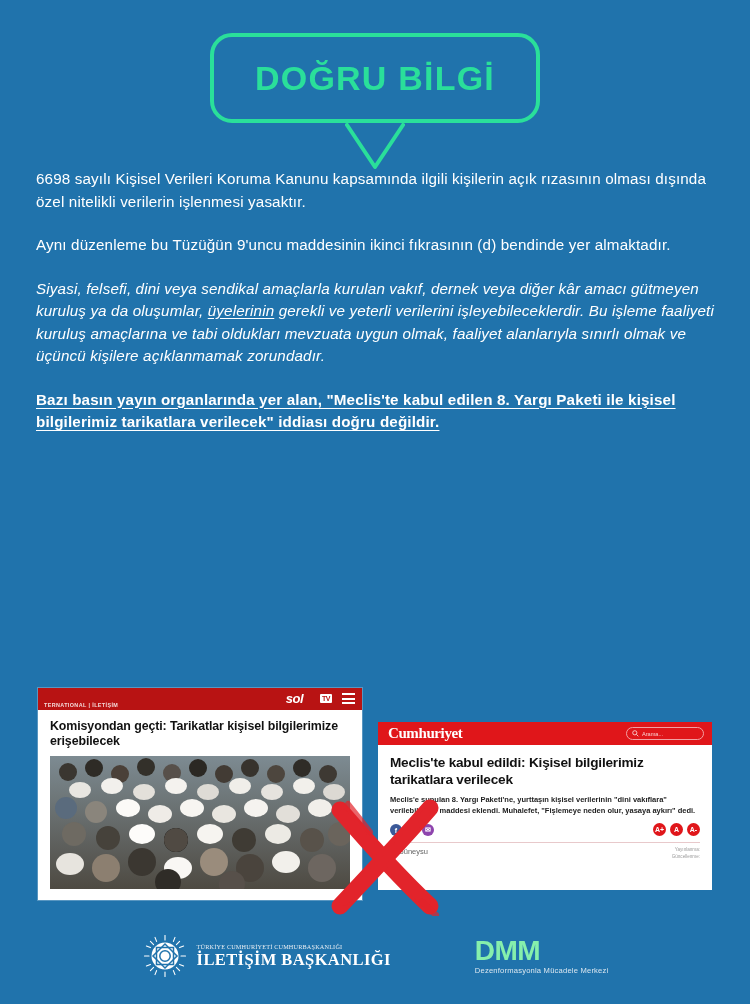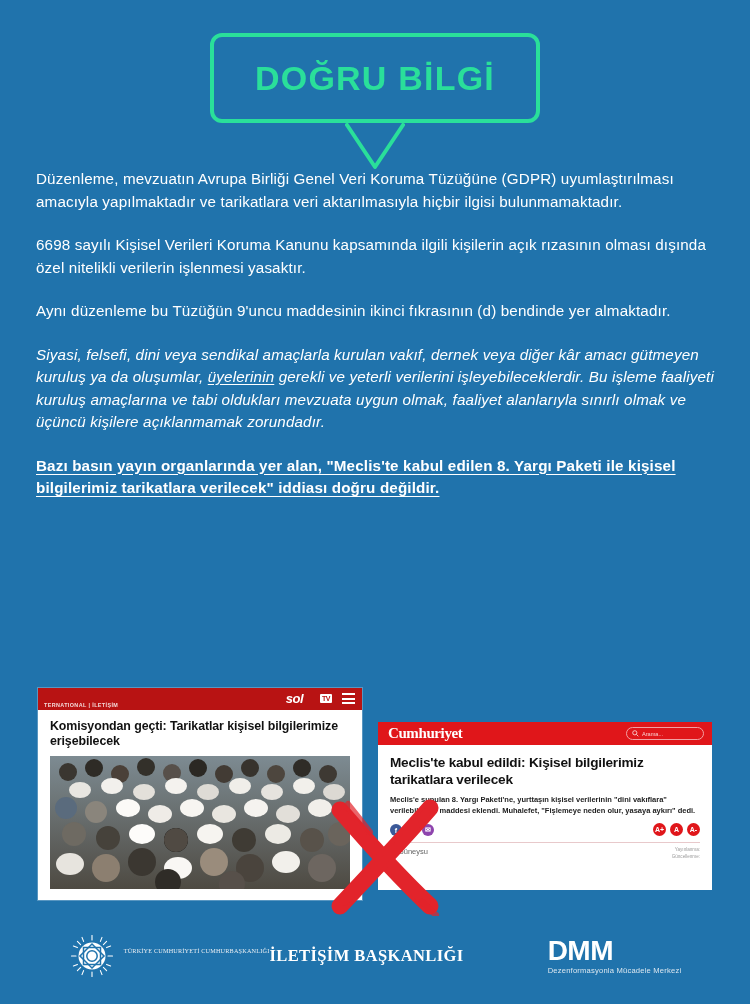--- a/index.html
+++ b/index.html
@@ -14,21 +14,21 @@
 
   
   .bubble-wrap{
     position:absolute;left:0;top:33px;width:750px;
     display:flex;justify-content:center;
   }
   .bubble{
     position:relative;
     width:330px;height:90px;
     border:4px solid #2adf9a;
-    border-radius:12px;
+    border-radius:22px;
     display:flex;align-items:center;justify-content:center;
     box-sizing:border-box;
   }
   .bubble-label{
     color:#2adf9a;
     font-size:34px;
     font-weight:bold;
     letter-spacing:1.2px;
     white-space:nowrap;
   }
@@ -174,32 +174,32 @@
     position:absolute;left:326px;top:798px;
     width:120px;height:118px;pointer-events:none;
   }
 
   
   .footer{
     position:absolute;left:0;top:925px;width:750px;height:62px;
     display:flex;align-items:center;justify-content:center;gap:84px;
   }
   .gov{display:flex;align-items:center;gap:9px;}
-  .gov-text{display:flex;line-height:1;}
+  .gov-text{display:flex;flex-direction:column;line-height:1;}
   .gov-top{
     color:#e9eef3;font-size:6.2px;letter-spacing:.2px;
     font-family:"Liberation Serif", serif;margin-bottom:2px;
   }
   .gov-main{
     color:#ffffff;font-size:16.5px;font-weight:bold;
     letter-spacing:.4px;font-family:"Liberation Serif", serif;
   }
   .dmm{display:flex;flex-direction:column;align-items:flex-start;}
   .dmm-main{
-    color:#ffffff;font-size:28px;font-weight:bold;
+    color:#86efac;font-size:28px;font-weight:bold;
     letter-spacing:-.5px;line-height:28px;
   }
   .dmm-sub{
     color:#dbe7f0;font-size:7.6px;letter-spacing:.2px;margin-top:1px;
   }
 </style>
 </head>
 <body>
 
 <div class="page">
@@ -208,21 +208,20 @@
     <div class="bubble">
       <span class="bubble-label">DOĞRU BİLGİ</span>
       <svg class="bubble-tail" viewBox="0 0 60 48">
         <path d="M2 2 L30 44 L58 2" fill="#2073ac" stroke="#2adf9a" stroke-width="4" stroke-linejoin="round" stroke-linecap="round"></path>
         <rect x="4" y="-6" width="52" height="7" fill="#2073ac"></rect>
       </svg>
     </div>
   </div>
 
   <div class="content">
-    <p class="para">Düzenleme, mevzuatın Avrupa Birliği Genel Veri Koruma Tüzüğüne (GDPR) uyumlaştırılması amacıyla yapılmaktadır ve tarikatlara veri aktarılmasıyla hiçbir ilgisi bulunmamaktadır.</p>
     <p class="para">6698 sayılı Kişisel Verileri Koruma Kanunu kapsamında ilgili kişilerin açık rızasının olması dışında özel nitelikli verilerin işlenmesi yasaktır.</p>
     <p class="para">Aynı düzenleme bu Tüzüğün 9'uncu maddesinin ikinci fıkrasının (d) bendinde yer almaktadır.</p>
     <p class="para italic"><span>Siyasi, felsefi, dini veya sendikal amaçlarla kurulan vakıf, dernek veya diğer kâr amacı gütmeyen kuruluş ya da oluşumlar, </span><span class="u">üyelerinin</span><span> gerekli ve yeterli verilerini işleyebileceklerdir. Bu işleme faaliyeti kuruluş amaçlarına ve tabi oldukları mevzuata uygun olmak, faaliyet alanlarıyla sınırlı olmak ve üçüncü kişilere açıklanmamak zorundadır.</span></p>
     <p class="para bold-underline">Bazı basın yayın organlarında yer alan, "Meclis'te kabul edilen  8. Yargı Paketi ile kişisel bilgilerimiz tarikatlara verilecek" iddiası doğru değildir.</p>
   </div>
 
   <div class="shots">
 
     <div class="shot shot-sol">
       <div class="sol-topbar">

